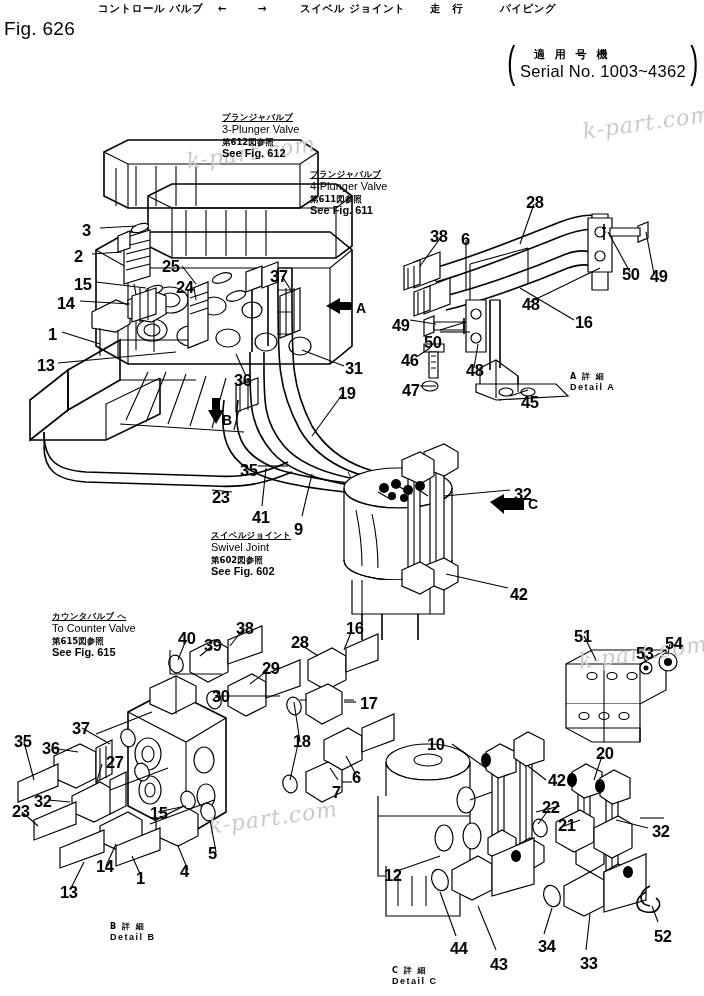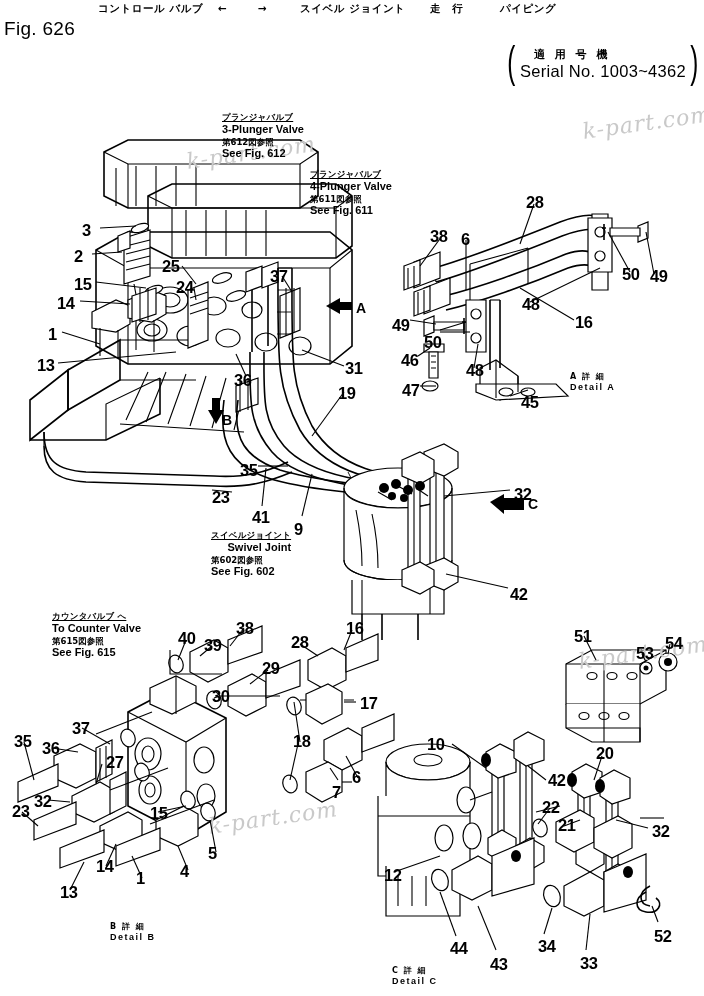--- a/index.html
+++ b/index.html
@@ -67,21 +67,21 @@
   .callout{
     position:absolute;
     white-space:nowrap;
     line-height:1.12;
   }
   .callout .jp{
     font-family:"DejaVu Sans", sans-serif;
     font-size:8.5px;font-weight:700;letter-spacing:.2px;display:block;text-decoration:underline;
   }
   .callout .en{
-    font-size:11px;font-weight:700;letter-spacing:0;display:block;text-align:right;
+    font-size:11px;font-weight:400;letter-spacing:0;display:block;
   }
   .callout .jp2{
     font-family:"DejaVu Sans", sans-serif;
     font-size:8.5px;font-weight:700;display:block;margin-top:3px;
   }
   .callout .en2{
     font-size:11px;font-weight:700;display:block;
   }
   .detail-lbl{
     position:absolute;white-space:nowrap;line-height:1.2;

